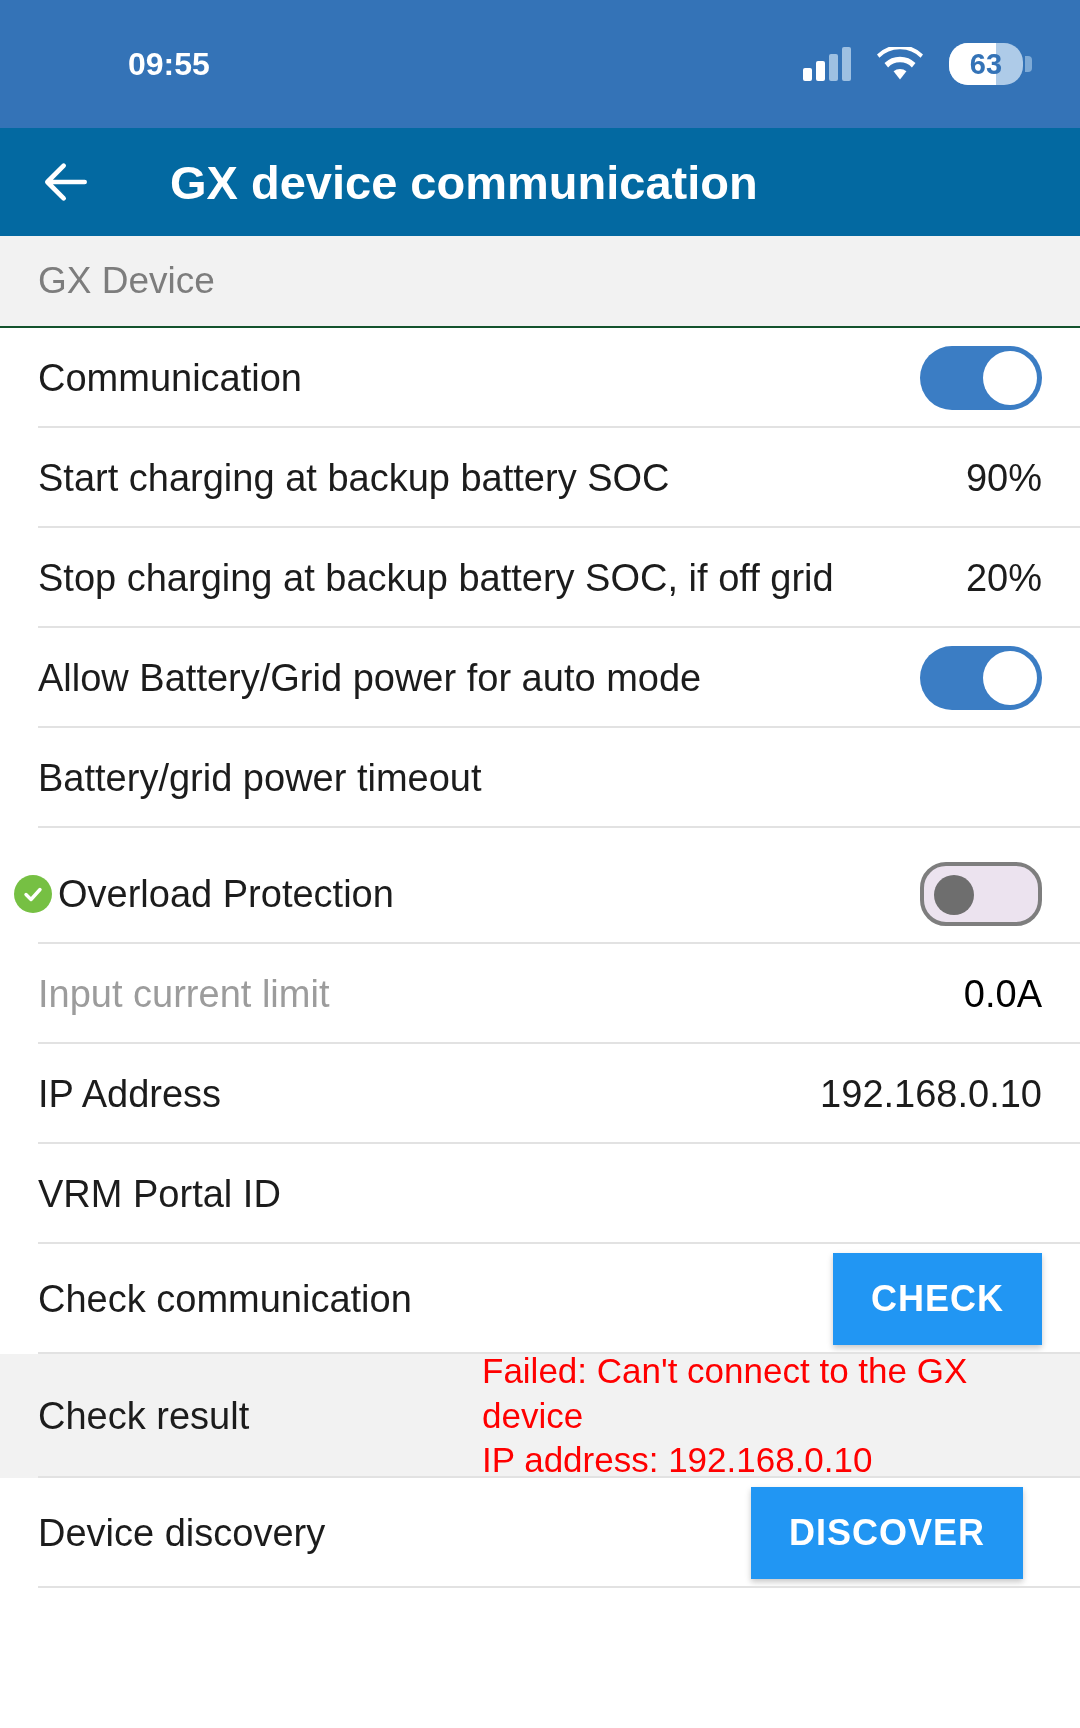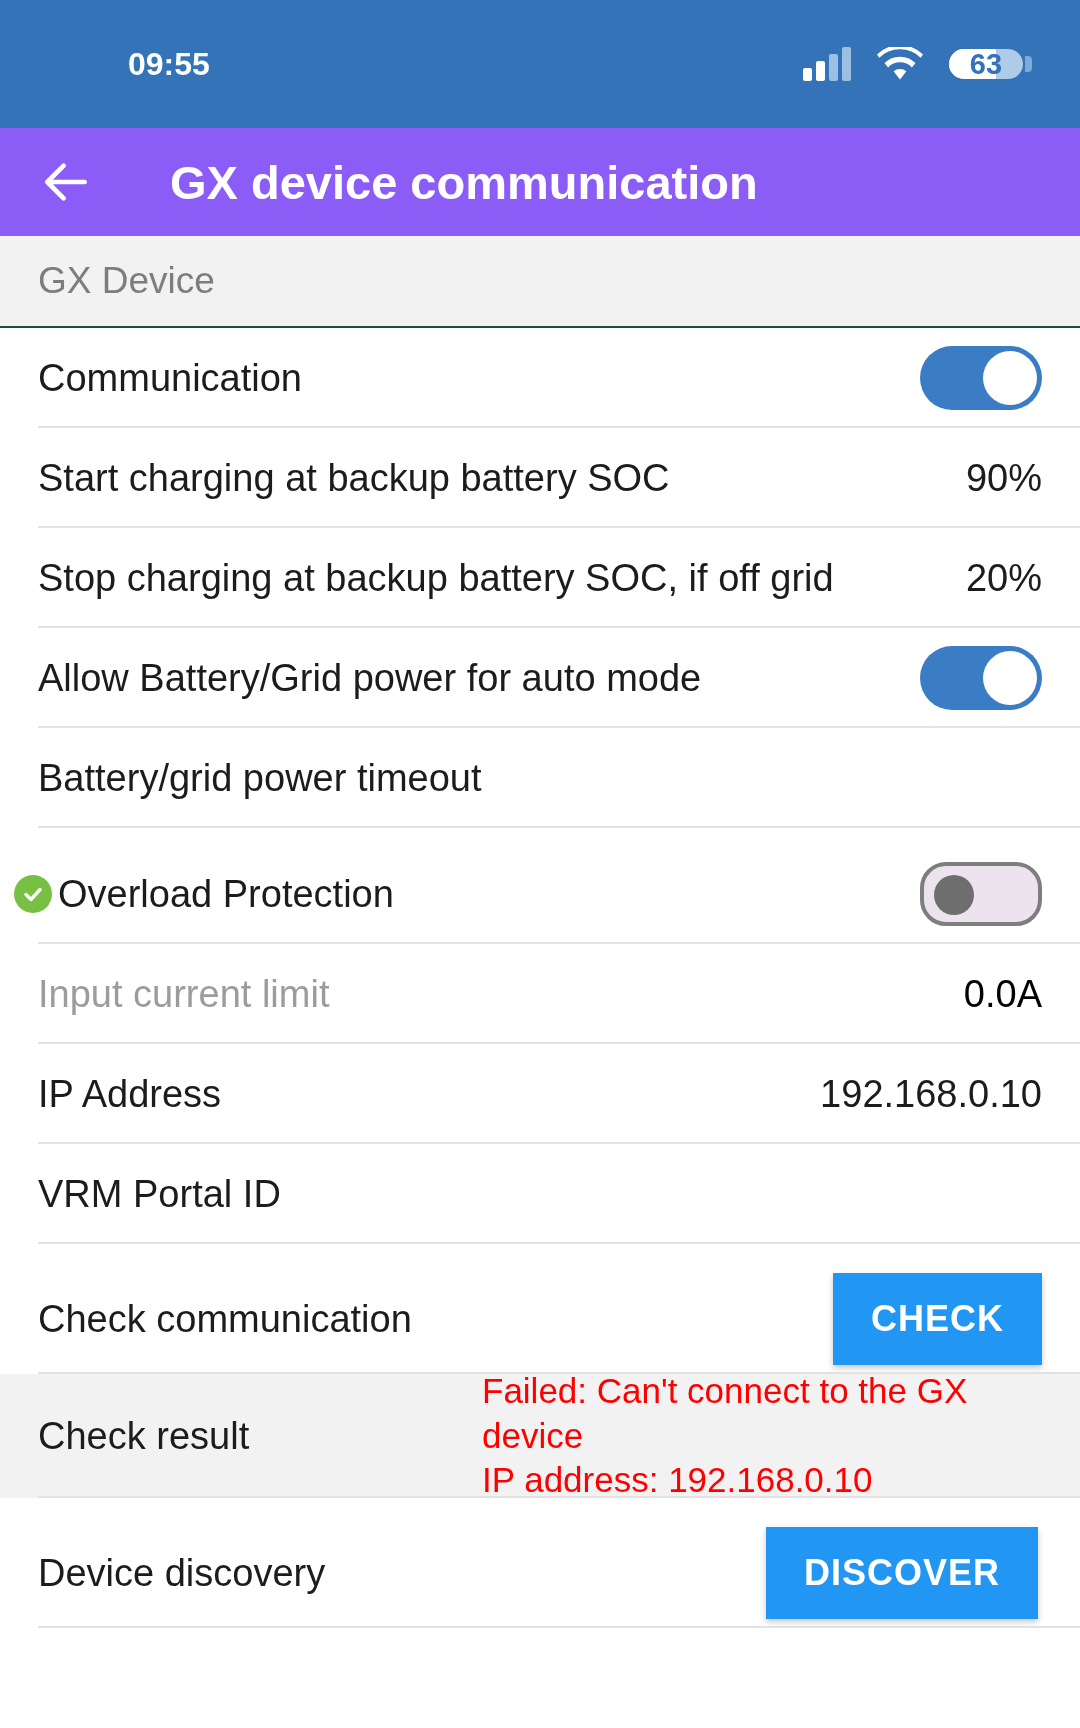--- a/index.html
+++ b/index.html
@@ -57,21 +57,21 @@
   .signal i:nth-child(3) { height: 27px; background: #9dc0e2; }
   .signal i:nth-child(4) { height: 34px; background: #9dc0e2; }
 
   
   .wifi { width: 46px; height: 34px; }
 
   
   .battery {
     position: relative;
     width: 74px;
-    height: 30px;
+    height: 42px;
     border-radius: 19px;
     background: #aecbe8;
     overflow: hidden;
     display: flex;
     align-items: center;
     justify-content: center;
   }
   .battery .fill {
     position: absolute;
     left: 0; top: 0; bottom: 0;
@@ -91,21 +91,21 @@
     width: 7px;
     height: 16px;
     background: #7eaad6;
     border-radius: 0 4px 4px 0;
     margin-left: 2px;
   }
 
   
   .appbar {
     height: 108px;
-    background: #8b5cf6;
+    background: #0369a1;
     display: flex;
     align-items: center;
     padding-left: 38px;
     box-sizing: border-box;
   }
   .back-arrow {
     width: 56px;
     height: 56px;
     flex: 0 0 auto;
     cursor: pointer;
@@ -144,21 +144,21 @@
   }
   .row::after {
     content: "";
     position: absolute;
     left: 38px;
     right: 0;
     bottom: 0;
     height: 2px;
     background: #e2e2e2;
   }
-  .row.tall { height: 110px; margin-top: 20px; }
+  .row.tall { height: 110px; }
   .row.shaded { background: #f2f2f2; }
   .row.shaded::after { left: 38px; }
   .row-label {
     font-size: 38px;
     color: #1c1c1c;
     flex: 1 1 auto;
     white-space: nowrap;
   }
   .row-label.disabled { color: #9c9c9c; }
   .row-value {
@@ -350,18 +350,18 @@
     <div class="row-label">Check communication</div>
     <button class="flat-btn">CHECK</button>
   </div>
 
   <div class="row result shaded">
     <div class="row-label" style="flex:0 0 auto;">Check result</div>
     <div class="result-text">Failed: Can't connect to the GX device
 IP address: 192.168.0.10</div>
   </div>
 
-  <div class="row tall" style="padding-right:42px;">
+  <div class="row tall" style="padding-right:57px;">
     <div class="row-label">Device discovery</div>
     <button class="flat-btn">DISCOVER</button>
   </div>
 
 </div>
 
 </body></html>

